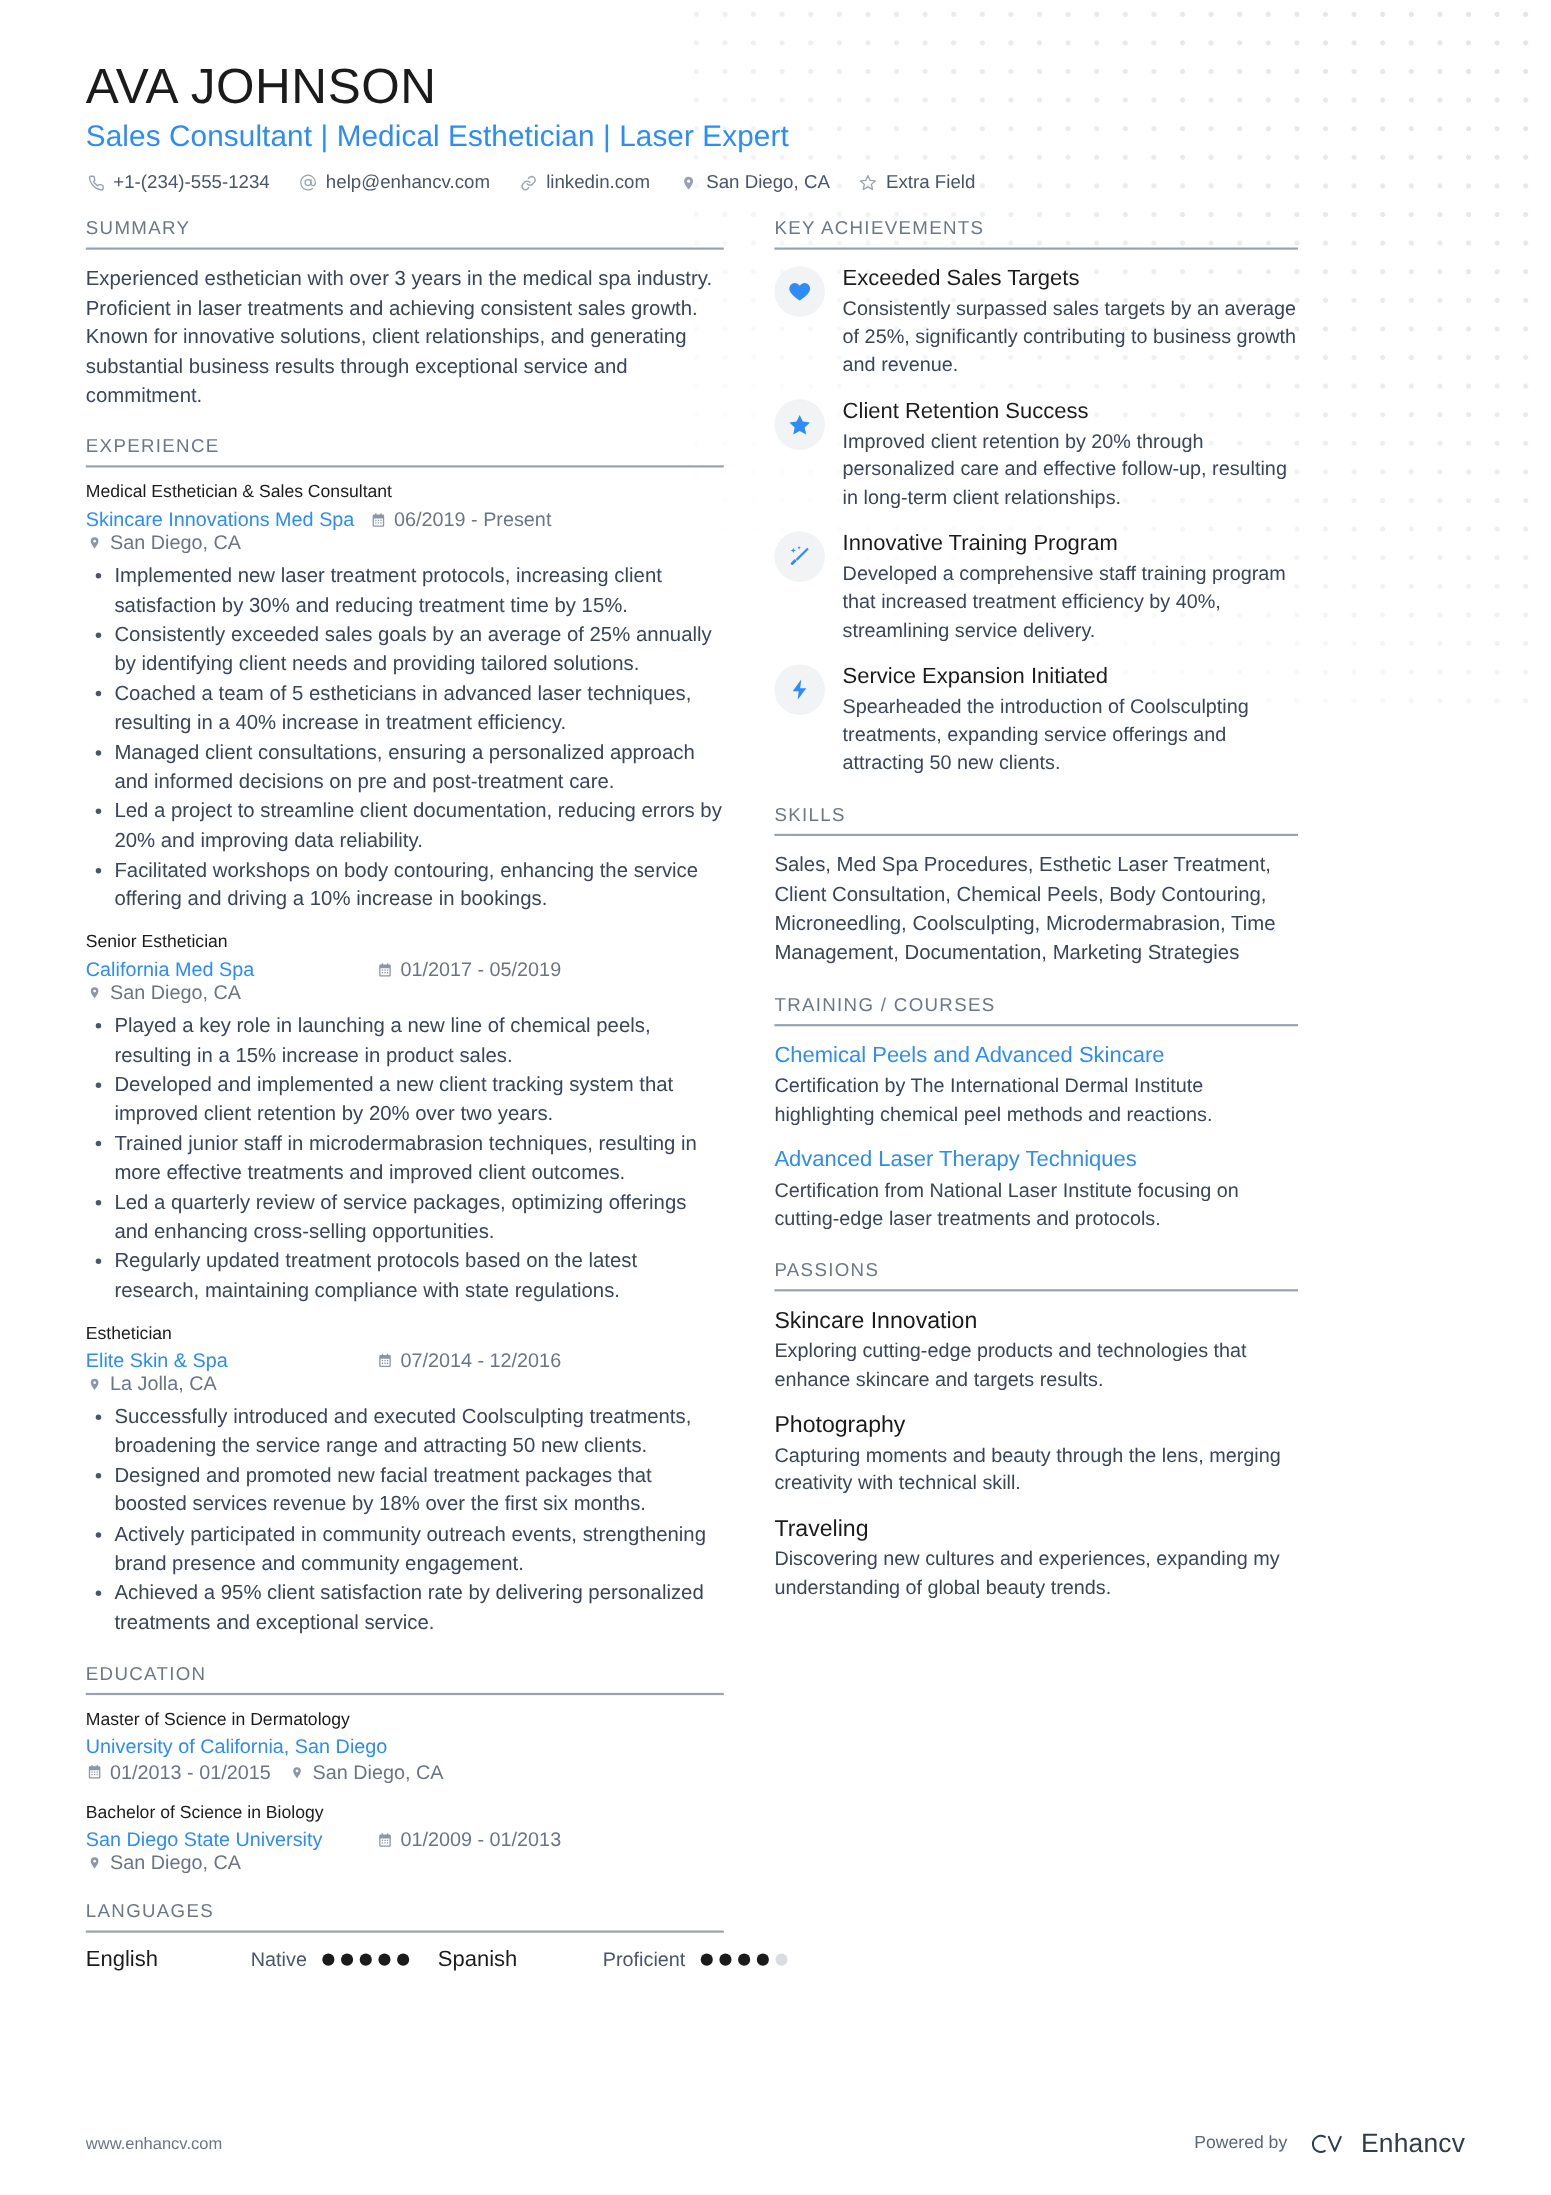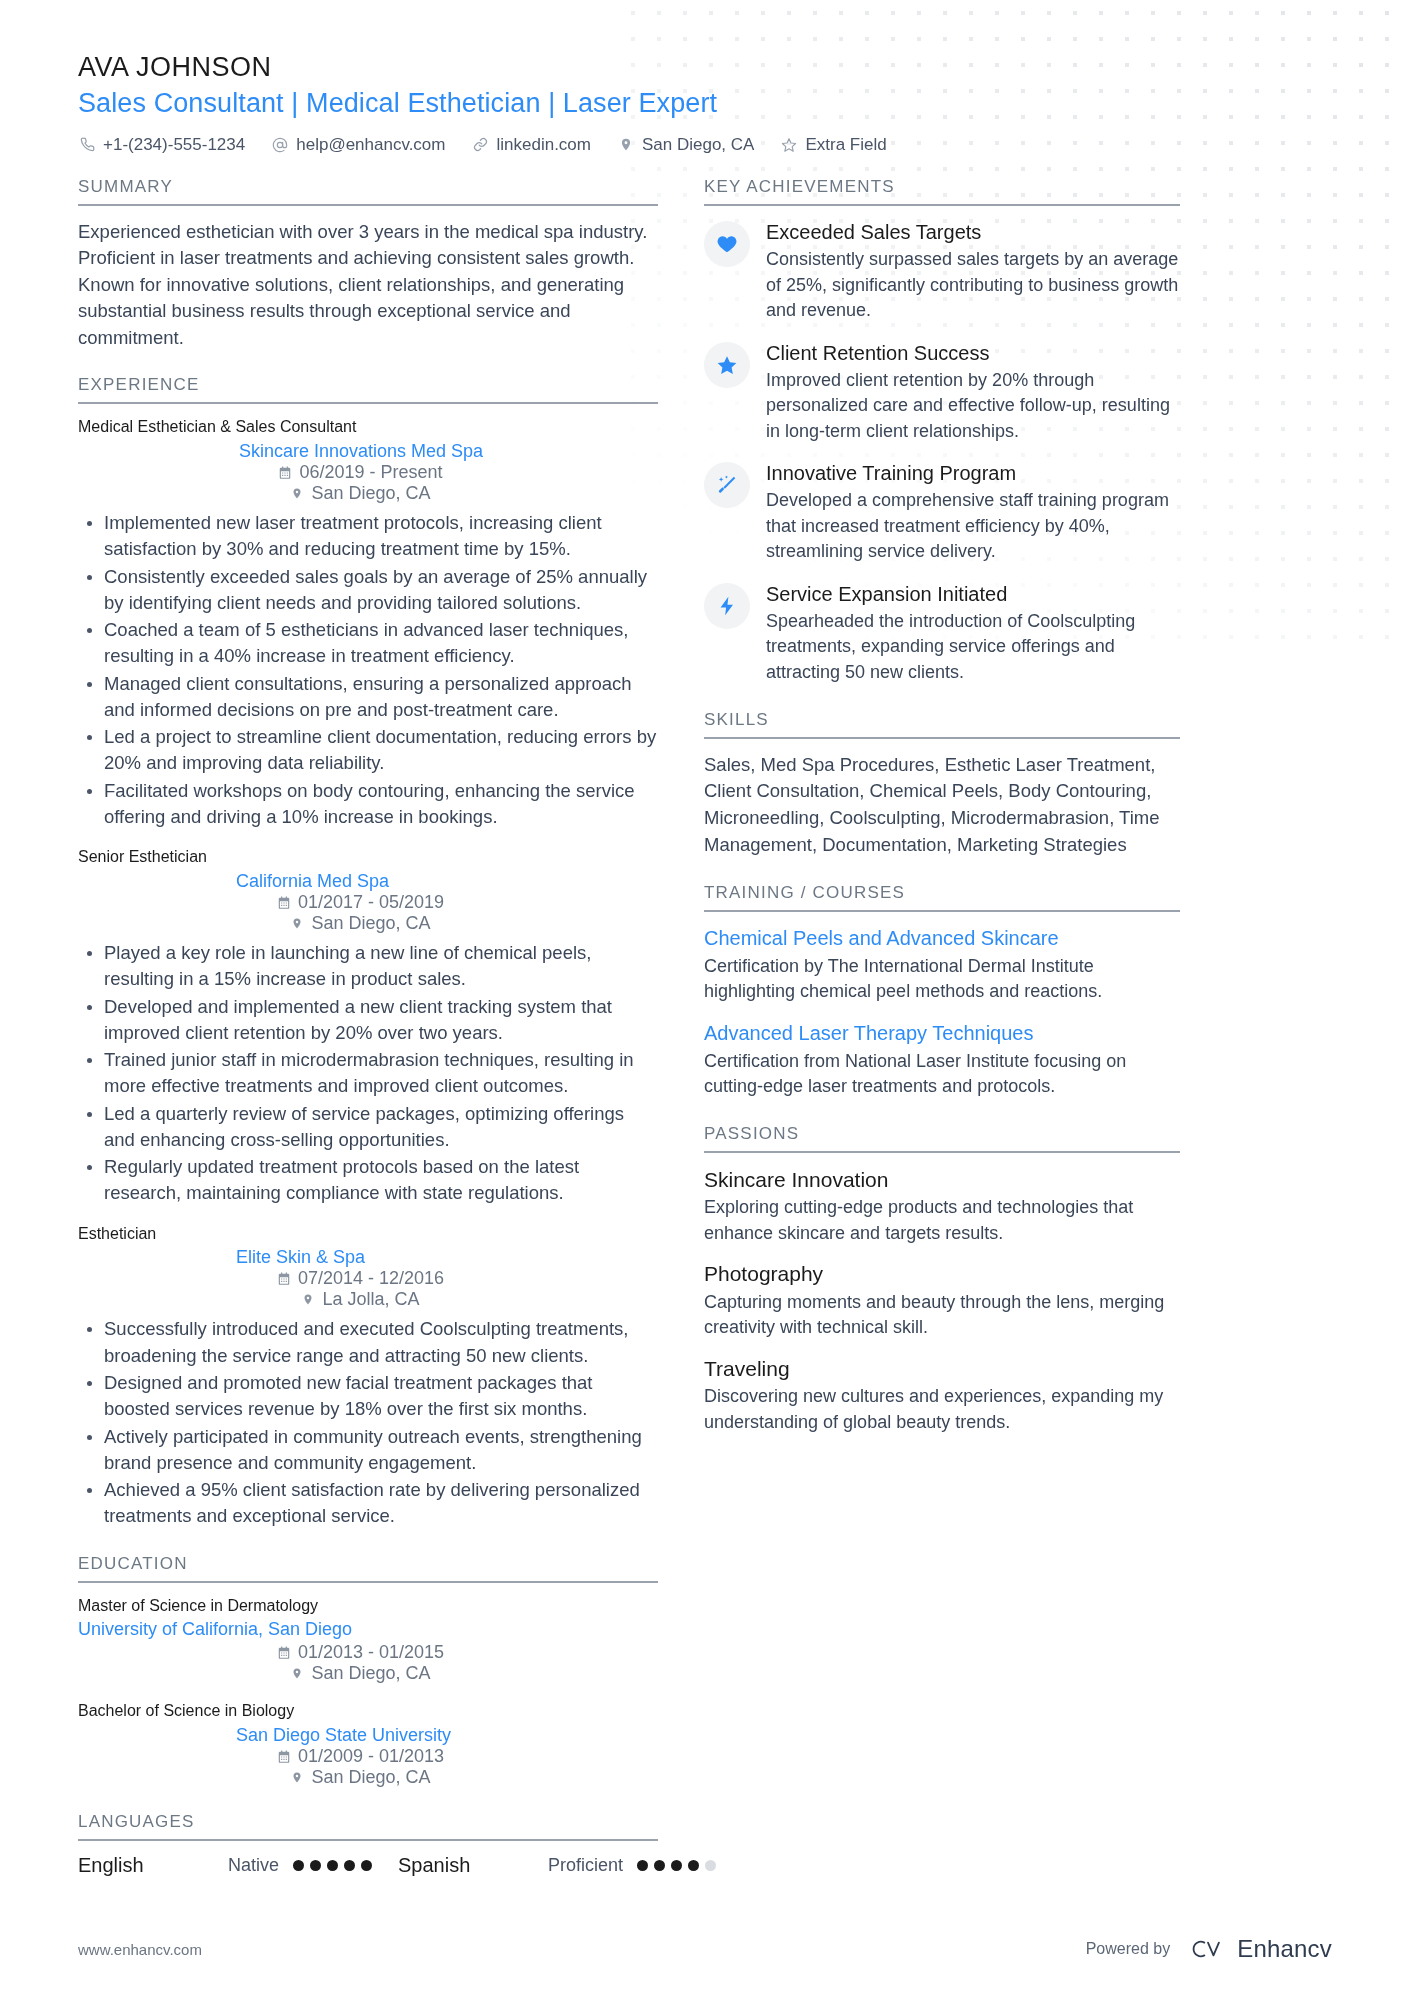--- a/index.html
+++ b/index.html
@@ -34,21 +34,21 @@
   }
 
   .page {
     position: relative;
     z-index: 2;
     padding: 52px 78px 0 78px;
   }
 
   
   .name {
-    font-size: 27px;
+    font-size: 45px;
     font-weight: 400;
     letter-spacing: 0.5px;
     color: #1b1b1b;
     line-height: 1.18;
   }
   .headline {
     font-size: 27px;
     color: #2d8cf5;
     line-height: 1.3;
     margin-top: 2px;
@@ -126,21 +126,20 @@
     line-height: 1.3;
     margin-bottom: 3px;
   }
   .entry-meta {
     display: flex;
     align-items: center;
     flex-wrap: wrap;
     font-size: 18px;
     color: #6b7583;
     margin-bottom: 6px;
-    flex-direction: column;
   }
   .entry-org {
     color: #2d8cf5;
     margin-right: 14px;
   }
   .meta-chip {
     display: inline-flex;
     align-items: center;
     margin-right: 16px;
     white-space: nowrap;

